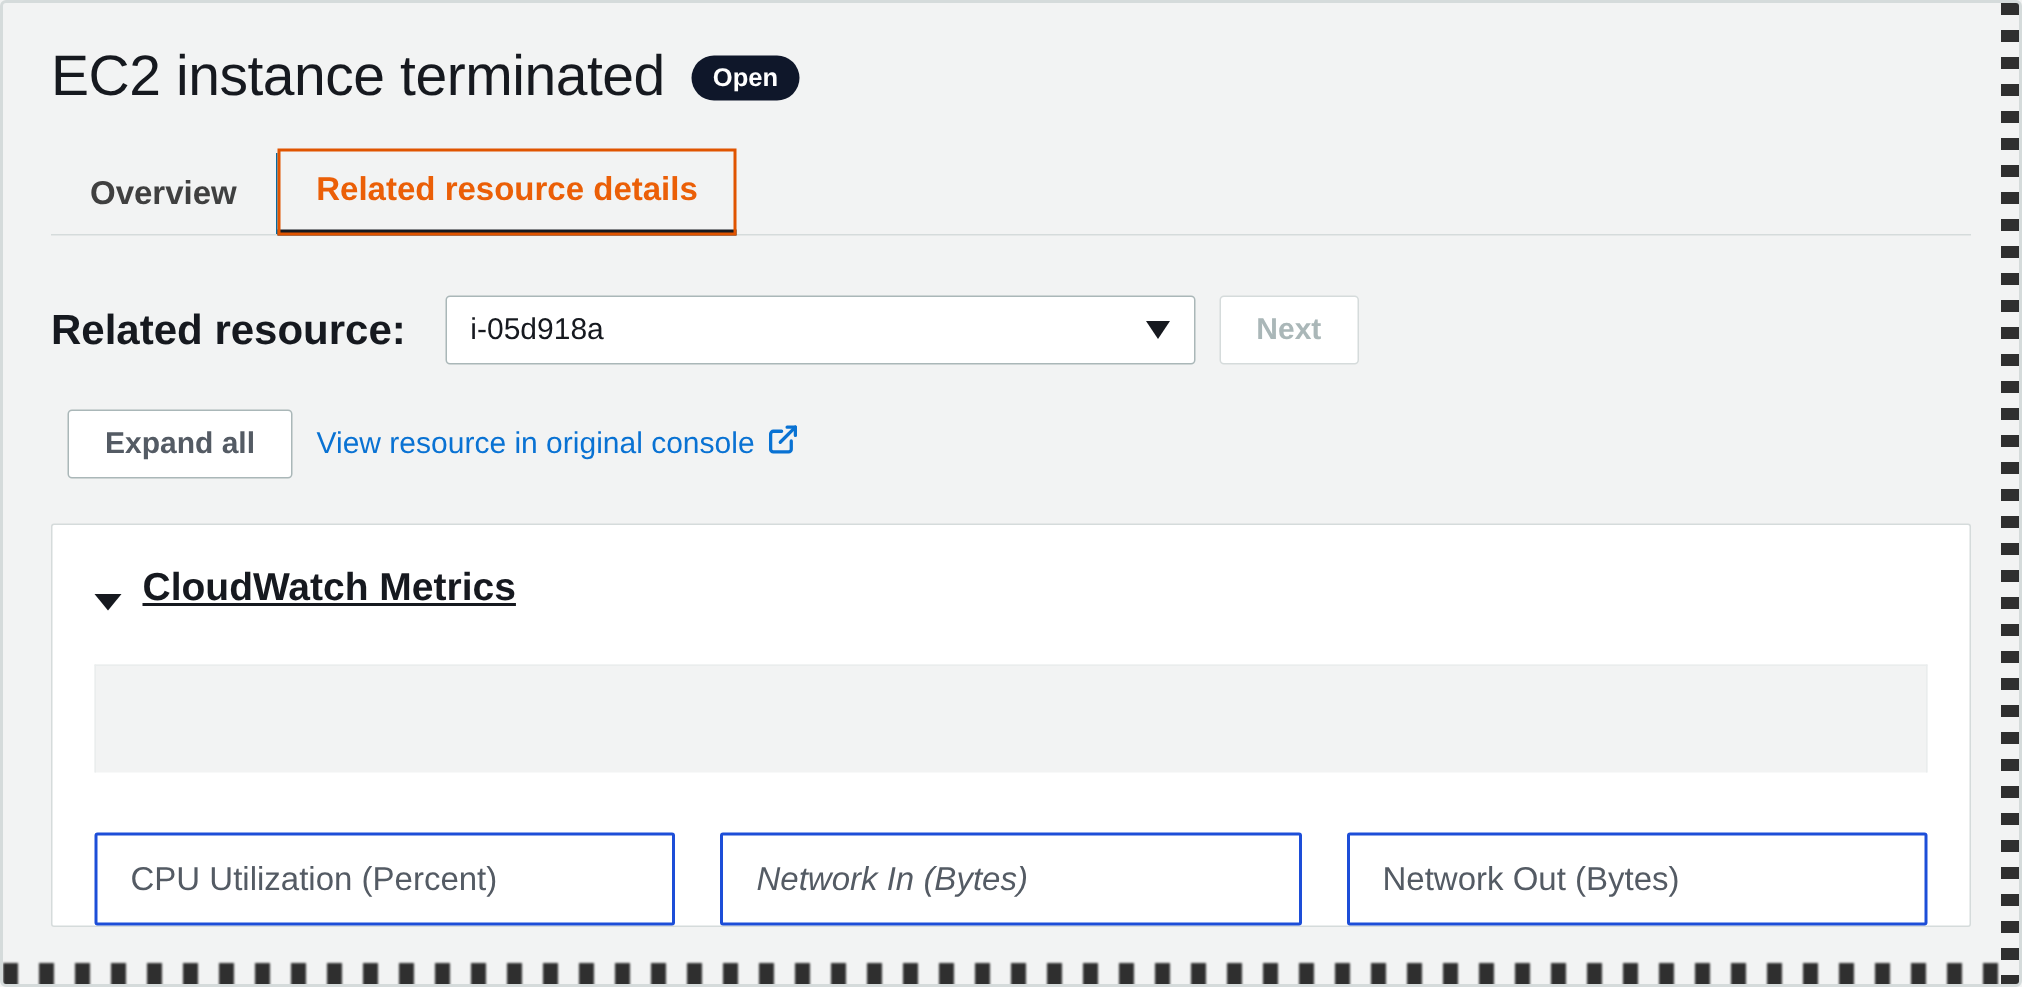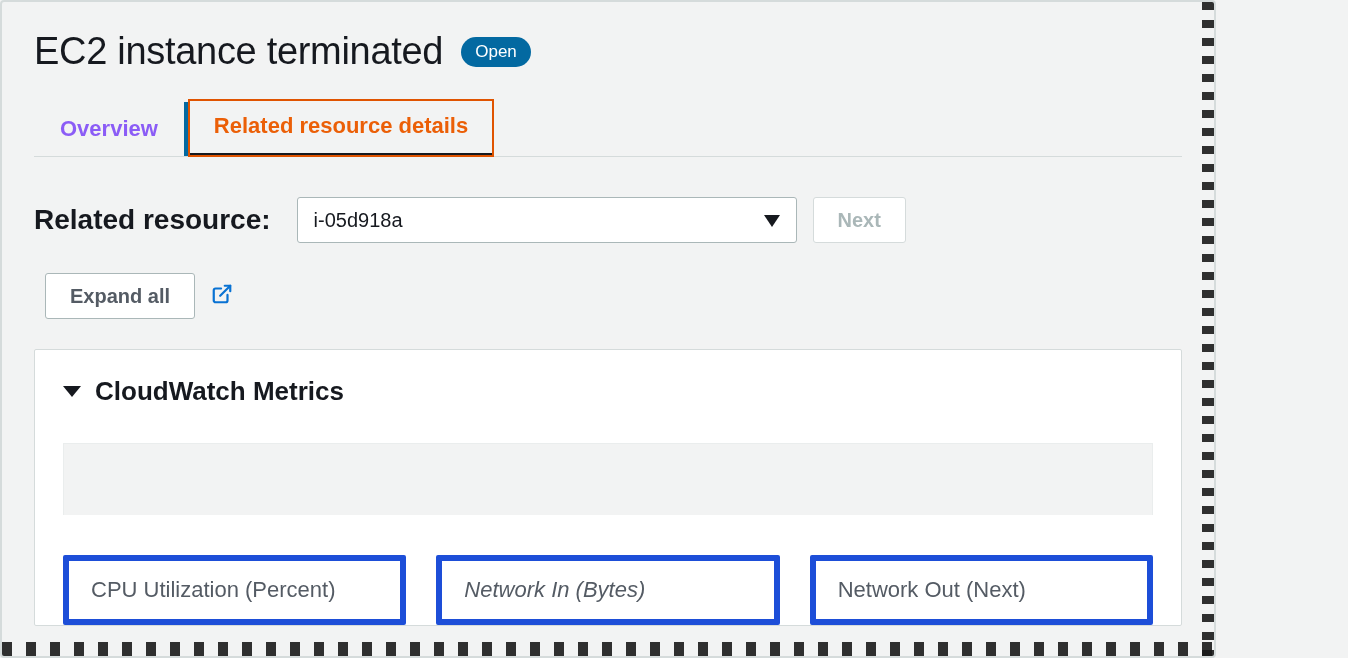--- a/index.html
+++ b/index.html
@@ -5,21 +5,21 @@
   * { box-sizing: border-box; }
   html, body {
     margin: 0;
     padding: 0;
     font-family: "Amazon Ember", "Helvetica Neue", Arial, sans-serif;
     background: #f2f3f3;
     color: #16191f;
     font-size: 14px;
   }
   .page {
-    width: 1216px;
+    width: 1348px;
     height: 658px;
     position: relative;
     border: 2px solid #d5dbdb;
     border-radius: 4px;
     background: #f2f3f3;
     overflow: hidden;
   }
   .header-row {
     display: flex;
     align-items: center;
@@ -29,43 +29,43 @@
   .page-title {
     font-size: 38px;
     font-weight: 400;
     color: #16191f;
     letter-spacing: -0.3px;
   }
   .badge {
     display: inline-flex;
     align-items: center;
     justify-content: center;
-    background: #0369a1;
+    background: #0f172a;
     color: #fff;
     font-size: 17px;
-    font-weight: 400;
+    font-weight: 700;
     height: 30px;
     padding: 0 14px;
     border-radius: 15px;
   }
 
   .tabs {
     display: flex;
     align-items: flex-end;
     border-bottom: 1px solid #d5dbdb;
     margin: 12px 32px 0 32px;
     gap: 0;
   }
   .tab {
     padding: 14px 26px 14px 26px;
     font-size: 22px;
     font-weight: 700;
-    color: #8b5cf6;
-    cursor: pointer;
-    border-right: 4px solid #0369a1;
+    color: #404040;
+    cursor: pointer;
+    border-right: 1px solid #0369a1;
     position: relative;
   }
   .tab:last-child { border-right: none; }
   .tab.active {
     color: #eb5f07;
     outline: 2px solid #e05400;
     outline-offset: -2px;
     border-bottom: 4px solid #16191f;
     margin-bottom: -1px;
     text-align: center;
@@ -139,44 +139,45 @@
 
   .panel {
     margin: 30px 32px 0 32px;
     background: #fff;
     border: 1px solid #d5dbdb;
     border-radius: 2px;
     padding: 26px 28px 0 28px;
   }
   .panel-header {
     display: flex;
-    align-items: center;
+    align-items: flex-end;
     gap: 14px;
     font-size: 26px;
     font-weight: 700;
     color: #16191f;
     cursor: pointer;
+    text-decoration: underline;
   }
   .panel-header .tri { width: 0; height: 0; border-left: 9px solid transparent; border-right: 9px solid transparent; border-top: 11px solid #16191f; }
 
   .chart-toolbar {
     margin-top: 36px;
     height: 72px;
     background: #f2f3f3;
     border: 1px solid #eaeded;
     border-bottom: none;
   }
   .chart-cards {
     display: flex;
     gap: 30px;
     padding: 40px 0 0 0;
   }
   .chart-card {
     background: #fff;
-    border: 6px solid #1d4ed8;
+    border: 2px solid #1d4ed8;
     border-radius: 2px;
     padding: 16px 22px;
     font-size: 22px;
     color: #545b64;
     white-space: nowrap;
   }
   .chart-card:nth-child(1) { width: 430px; }
   .chart-card:nth-child(2) { width: 430px; font-style: italic; }
   .chart-card:nth-child(3) { width: 430px; }
 
@@ -236,20 +237,21 @@
     <div class="btn disabled">
       <span>Next</span>
     </div>
   </div>
 
   <div class="actions-row">
     <div class="btn">
       <span>Expand all</span>
     </div>
     <a class="link">
+      <span>View resource in original console</span>
       <span>
         <svg width="22" height="22" viewBox="0 0 24 24" fill="none" stroke="#0972d3" stroke-width="2.4" stroke-linecap="round" stroke-linejoin="round">
           <path d="M18 13v6a2 2 0 0 1-2 2H5a2 2 0 0 1-2-2V8a2 2 0 0 1 2-2h6"></path>
           <polyline points="15 3 21 3 21 9"></polyline>
           <line x1="10" y1="14" x2="21" y2="3"></line>
         </svg>
       </span>
     </a>
   </div>
 
@@ -262,20 +264,20 @@
     <div class="chart-toolbar"></div>
 
     <div class="chart-cards">
       <div class="chart-card">
         <span>CPU Utilization (Percent)</span>
       </div>
       <div class="chart-card">
         <span>Network In (Bytes)</span>
       </div>
       <div class="chart-card">
-        <span>Network Out (Next)</span>
+        <span>Network Out (Bytes)</span>
       </div>
     </div>
   </div>
 
   <div class="torn"></div>
   <div class="torn-bottom"></div>
 </div>
 
 </body></html>

